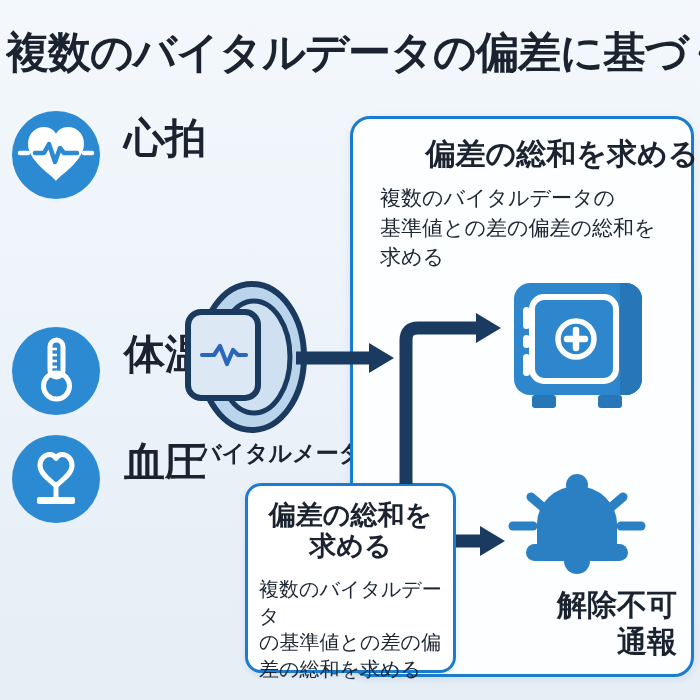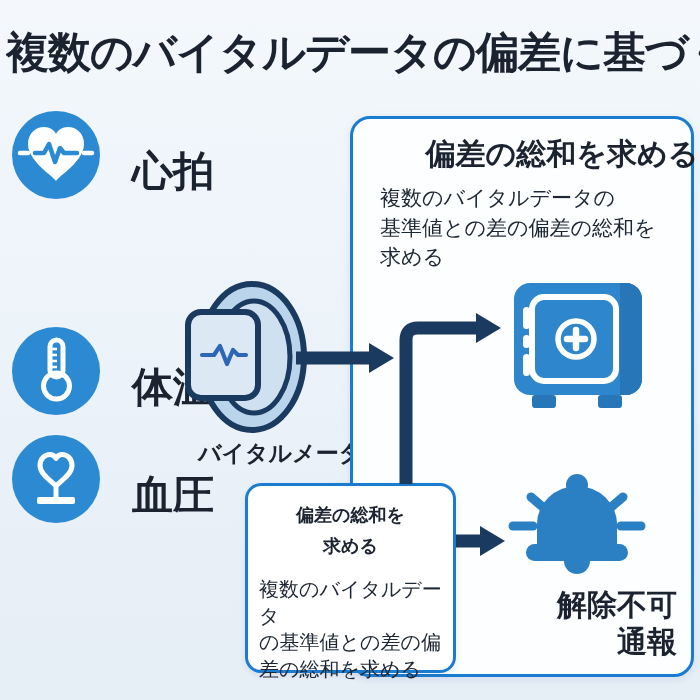--- a/index.html
+++ b/index.html
@@ -4,21 +4,21 @@
 <style>
   html,body{margin:0;padding:0;}
   body{font-family:"Liberation Sans", sans-serif; background:#e6eef6;}
   .canvas{position:relative;width:700px;height:700px;overflow:hidden;
     background:linear-gradient(180deg,#f4f8fc 0%,#ebf2f9 55%,#e6eef6 100%);}
 
   .title{position:absolute;left:6px;top:24px;width:700px;
     font-size:43px;font-weight:900;letter-spacing:-1px;color:#1b2330;
     white-space:nowrap;overflow:hidden;}
 
-  .vital-row{position:absolute;left:12px;display:flex;align-items:flex-end;gap:32px;height:88px;}
+  .vital-row{position:absolute;left:12px;display:flex;align-items:flex-start;gap:24px;height:88px;}
   .vital-circle{width:88px;height:88px;border-radius:50%;background:#2b8ad2;
     display:flex;align-items:center;justify-content:center;flex:0 0 auto;}
   .vital-label{font-size:41px;font-weight:800;color:#1b2330;white-space:nowrap;}
 
   .watch{position:absolute;left:180px;top:275px;}
   .device-label{position:absolute;left:198px;top:438px;font-size:23px;font-weight:600;color:#1b2330;white-space:nowrap;}
 
   .panel{position:absolute;left:350px;top:116px;width:344px;height:561px;box-sizing:border-box;
     background:#fcfeff;border:3.5px solid #1a7cd0;border-radius:20px;
     box-shadow:0 2px 8px rgba(30,80,140,.10);}
@@ -31,21 +31,21 @@
   .outcome-allow-label{position:absolute;left:483px;top:422px;width:200px;text-align:center;
     font-size:30px;font-weight:800;color:#1b2330;white-space:nowrap;}
   .bell-wrap{position:absolute;left:502px;top:468px;}
   .outcome-deny-label{position:absolute;left:477px;top:586px;width:200px;text-align:right;
     font-size:30px;font-weight:800;line-height:37px;color:#1b2330;white-space:pre-line;}
 
   .process-box{position:absolute;left:245px;top:483px;width:211px;height:190px;box-sizing:border-box;
     background:#ffffff;border:3.5px solid #1a7cd0;border-radius:16px;z-index:4;
     box-shadow:0 2px 6px rgba(30,80,140,.10);}
   .box-title{position:absolute;left:0;top:14px;width:100%;text-align:center;
-    font-size:18px;font-weight:800;line-height:31px;color:#1b2330;white-space:pre-line;}
+    font-size:27px;font-weight:800;line-height:31px;color:#1b2330;white-space:pre-line;}
   .box-body{position:absolute;left:11px;top:90px;width:190px;
     font-size:20px;line-height:26.5px;font-weight:400;color:#1d2633;white-space:pre-line;}
 
   .arrows{position:absolute;left:0;top:0;z-index:6;pointer-events:none;}
 </style>
 </head>
 <body>
 
 <div class="canvas">
 

